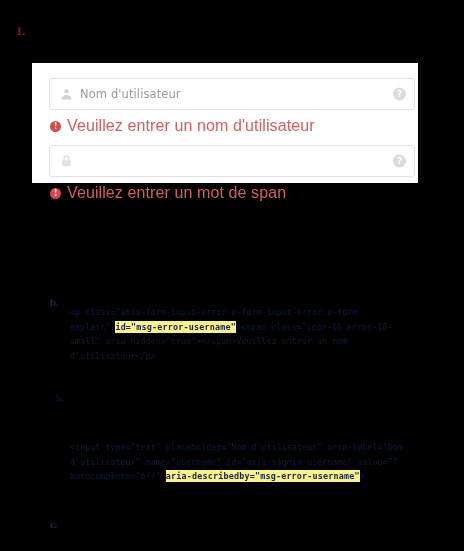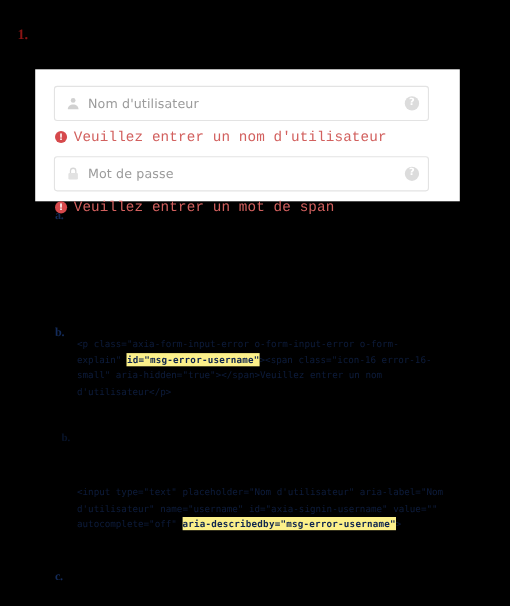--- a/index.html
+++ b/index.html
@@ -55,21 +55,21 @@
 
   
   .login-card {
     position: absolute;
     left: 32px;
     top: 63px;
     width: 386px;
     height: 120px;
     background: #ffffff;
     box-sizing: border-box;
-    padding: 15px 28px 0 17px;
+    padding: 15px 3px 0 17px;
   }
 
   .field-wrap {
     position: relative;
     width: 100%;
     height: 32px;
   }
   .field-box {
     position: absolute;
     inset: 0;
@@ -128,23 +128,23 @@
     background: #d6494c;
     color: #ffffff;
     font-size: 8px;
     line-height: 11px;
     text-align: center;
     font-weight: bold;
     font-family: "DejaVu Sans", sans-serif;
     margin-right: 6px;
   }
   .error-text {
-    font-size: 13px;
+    font-size: 16px;
     color: #d2605e;
-    font-family: Liberation Mono, monospace;
+    font-family: Liberation Sans, sans-serif;
     letter-spacing: 0.1px;
     white-space: nowrap;
   }
 
   
   .code-block {
     position: absolute;
     font-family: "DejaVu Sans Mono", monospace;
     font-size: 8.4px;
     line-height: 14.7px;
@@ -199,21 +199,20 @@
     <span class="error-bullet">!</span>
     <span class="error-text">Veuillez entrer un nom d'utilisateur</span>
   </div>
 
   <div class="field-wrap">
     <div class="field-box">
       <svg class="field-icon" viewBox="0 0 24 24" fill="none" stroke="#cfcfcf" stroke-width="2.2">
         <rect x="4" y="10.5" width="16" height="11" rx="2" fill="#dcdcdc" stroke="none"></rect>
         <path d="M7.5 10.5V7.2a4.5 4.5 0 0 1 9 0v3.3"></path>
       </svg>
-      <span class="field-placeholder">Mot de passe</span>
     </div>
     <div class="help-badge">?</div>
   </div>
 
   <div class="error-row">
     <span class="error-bullet">!</span>
     <span class="error-text">Veuillez entrer un mot de span</span>
   </div>
 </div>
 

